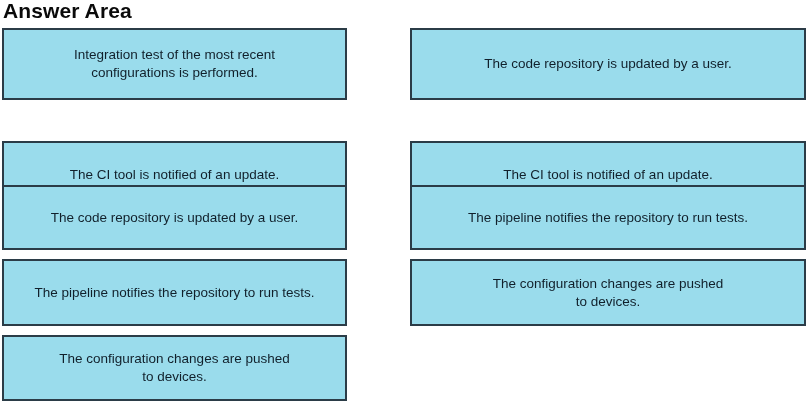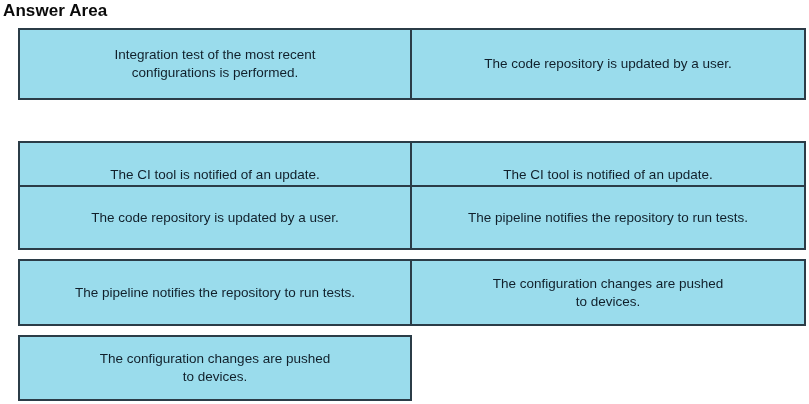--- a/index.html
+++ b/index.html
@@ -17,21 +17,21 @@
   .page {
     position: relative;
     width: 809px;
     height: 404px;
     background: #ffffff;
   }
   .page-title {
     position: absolute;
     left: 3px;
     top: 0px;
-    font-size: 17px;
+    font-size: 21px;
     font-weight: bold;
     letter-spacing: 0.1px;
     color: #0a0a0a;
     line-height: 22px;
     white-space: nowrap;
   }
   .answer-grid {
     position: absolute;
     left: 0px;
     top: 27px;
@@ -48,21 +48,21 @@
     justify-content: center;
     text-align: center;
     font-size: 13.5px;
     line-height: 18px;
     color: #11202b;
     padding: 2px 6px;
     white-space: pre-line;
     user-select: none;
   }
   
-  .col-left  { left: 18px;   width: 394px; }
+  .col-left  { left: 2px;   width: 345px; }
   .col-right { left: 410px; width: 396px; }
 
   
   .row-1 { top: 1px;   height: 72px; }
   .row-2 { top: 82px;  height: 67px; margin-top: 32px; }
   .row-3 { top: 158px; height: 65px; }
   .row-4 { top: 232px; height: 67px; }
   .row-5 { top: 308px; height: 66px; }
 </style>
 </head>

